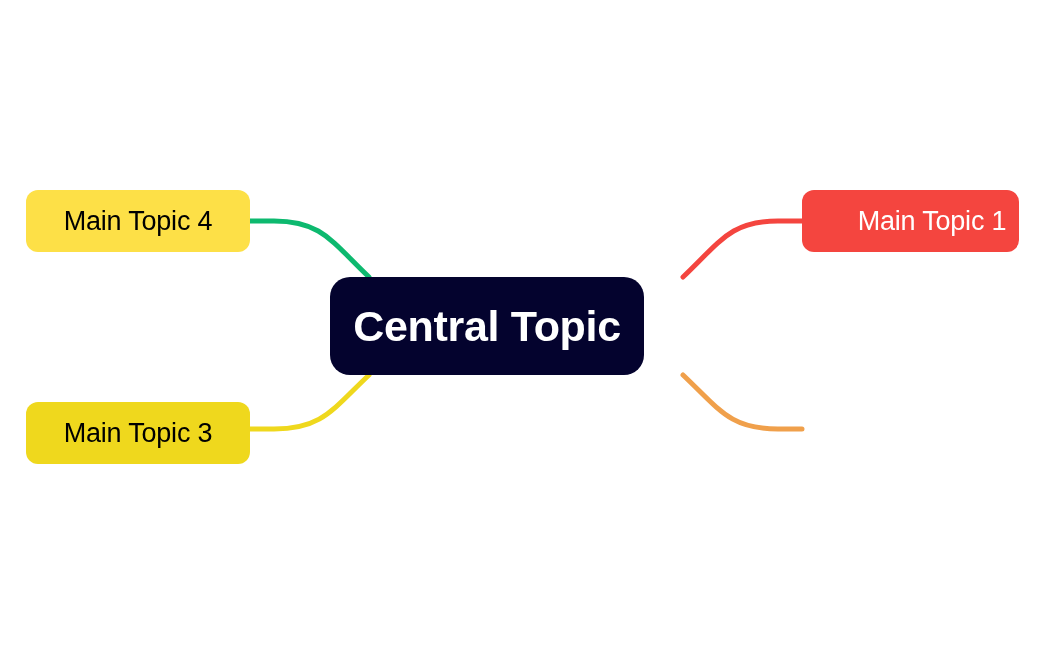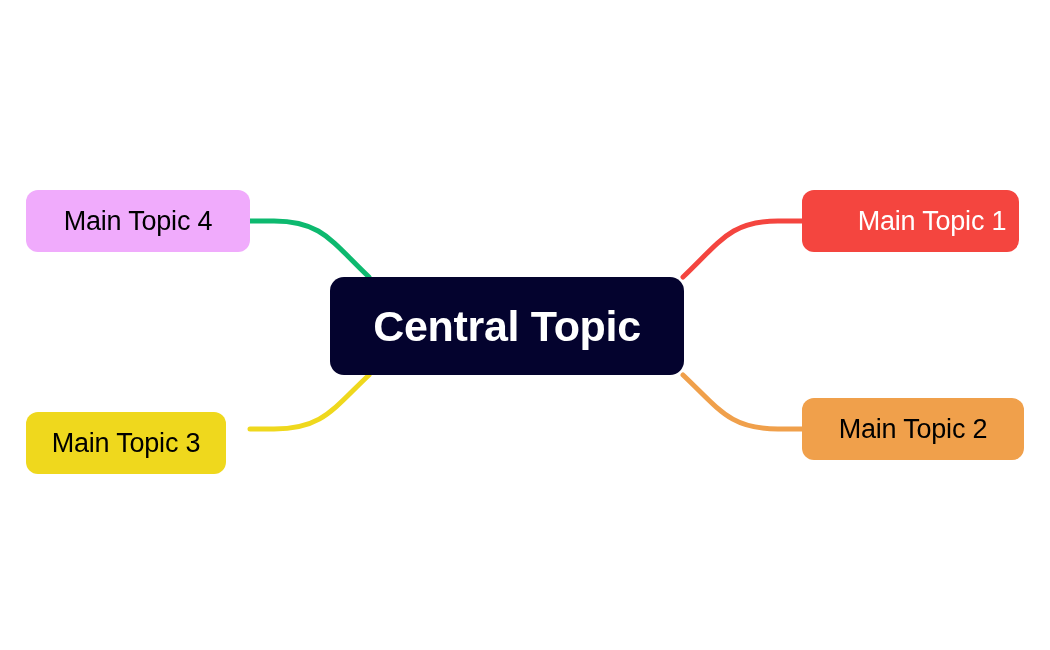--- a/index.html
+++ b/index.html
@@ -33,68 +33,65 @@
     white-space: nowrap;
   }
   .node-label {
     display: block;
     line-height: 1;
   }
   
   #central-node {
     left: 330px;
     top: 277px;
-    width: 354px;
+    width: 314px;
     height: 98px;
-    border-radius: 14px;
+    border-radius: 20px;
   }
   #central-node .node-label {
     font-size: 43px;
     font-weight: 700;
     letter-spacing: -0.3px;
   }
   
   .branch-node {
     height: 62px;
   }
   .branch-node .node-label {
     font-size: 27px;
     font-weight: 500;
     letter-spacing: -0.2px;
   }
   #node-topic-4 { left: 26px;  top: 190px; width: 224px; }
-  #node-topic-3 { left: 26px;  top: 412px; width: 200px; }
+  #node-topic-3 { left: 26px;  top: 402px; width: 224px; }
   #node-topic-1 { left: 802px; top: 190px; width: 217px; }
   #node-topic-2 { left: 802px; top: 398px; width: 222px; }
 </style>
 </head>
 <body>
 
 <div id="canvas" style="background: rgb(255, 255, 255);">
 
   <svg id="connectors" viewBox="0 0 1050 650" xmlns="http://www.w3.org/2000/svg">
     <path d="M 250 221 L 274 221 C 322 221 332 242 369 277" fill="none" stroke="#0DB96F" stroke-width="5" stroke-linecap="round"></path>
     <path d="M 802 221 L 778 221 C 730 221 720 242 683 277" fill="none" stroke="#F4453F" stroke-width="5" stroke-linecap="round"></path>
     <path d="M 250 429 L 274 429 C 322 429 332 410 369 375" fill="none" stroke="#EFD81D" stroke-width="5" stroke-linecap="round"></path>
     <path d="M 802 429 L 778 429 C 730 429 720 410 683 375" fill="none" stroke="#F0A04B" stroke-width="5" stroke-linecap="round"></path>
   </svg>
 
-  <div class="node branch-node" id="node-topic-4" style="background: #f0abfc; color: rgb(0, 0, 0);">
+  <div class="node branch-node" id="node-topic-4" style="background: #fde047; color: rgb(0, 0, 0);">
     <span class="node-label">Main Topic 4</span>
   </div>
 
   <div class="node branch-node" id="node-topic-3" style="background: rgb(239, 216, 29); color: rgb(0, 0, 0);">
     <span class="node-label">Main Topic 3</span>
   </div>
 
   <div class="node" id="central-node" style="background: rgb(4, 3, 46); color: rgb(255, 255, 255);">
     <span class="node-label">Central Topic</span>
   </div>
 
   <div class="node branch-node" id="node-topic-1" style="background: rgb(244, 69, 63); color: rgb(255, 255, 255); padding-left: 43px;">
     <span class="node-label">Main Topic 1</span>
   </div>
 
-  <div class="node branch-node" id="node-topic-2" style="background: rgb(240, 160, 75); color: rgb(0, 0, 0);">
-    <span class="node-label">Main Topic 2</span>
-  </div>
 
 </div>
 
 </body></html>

